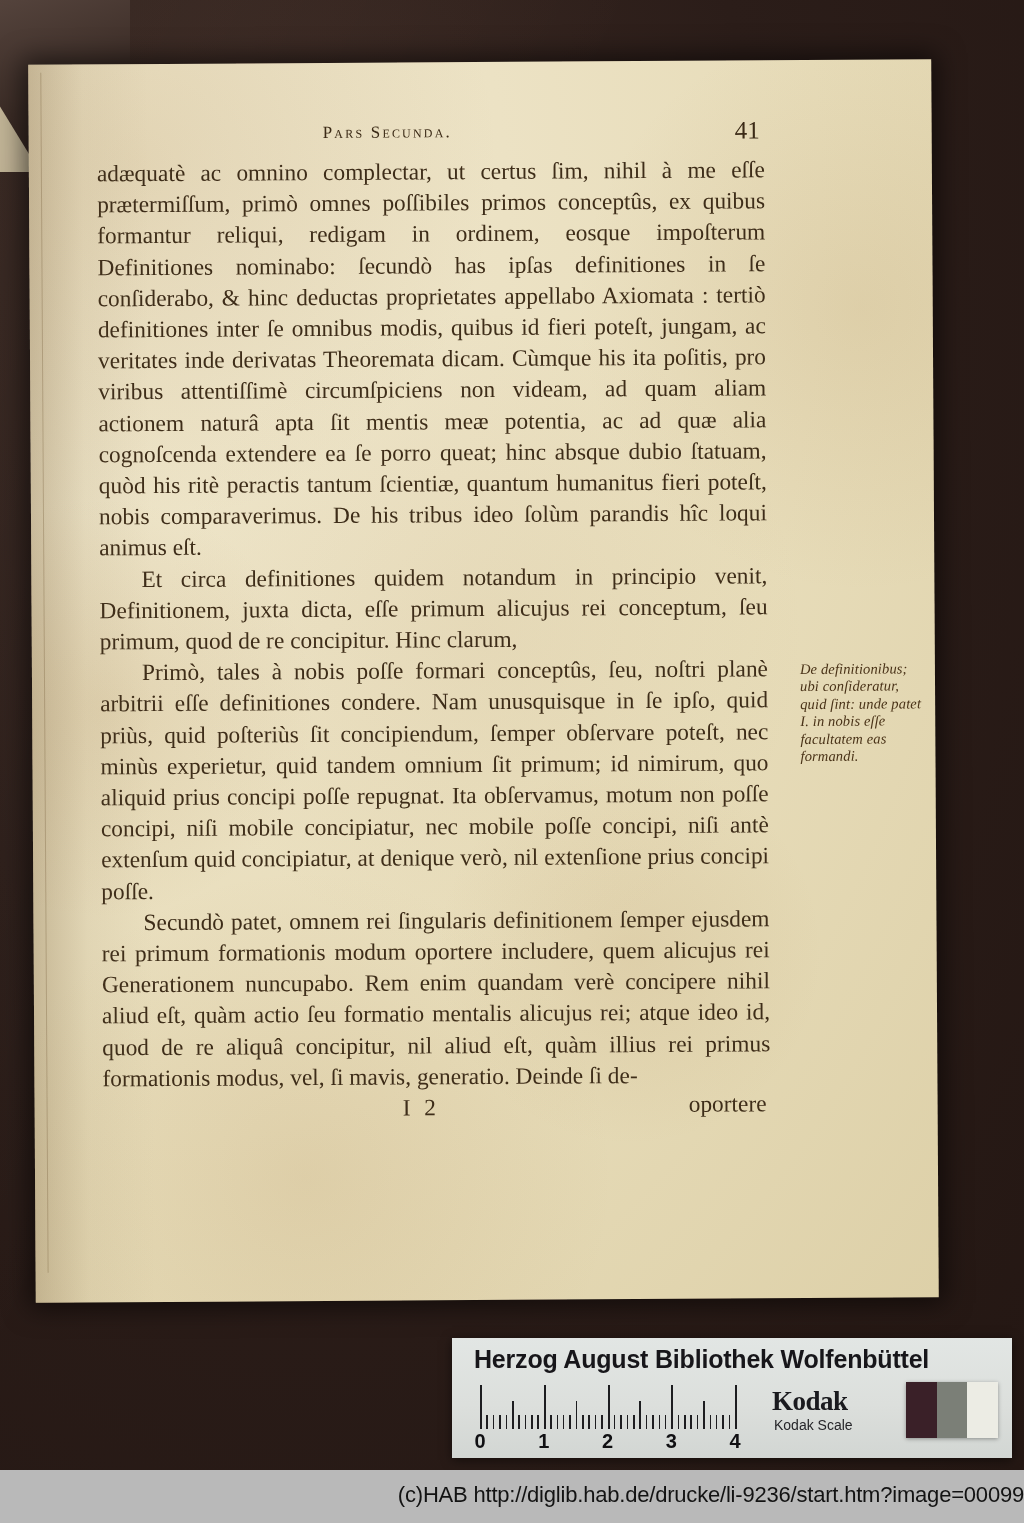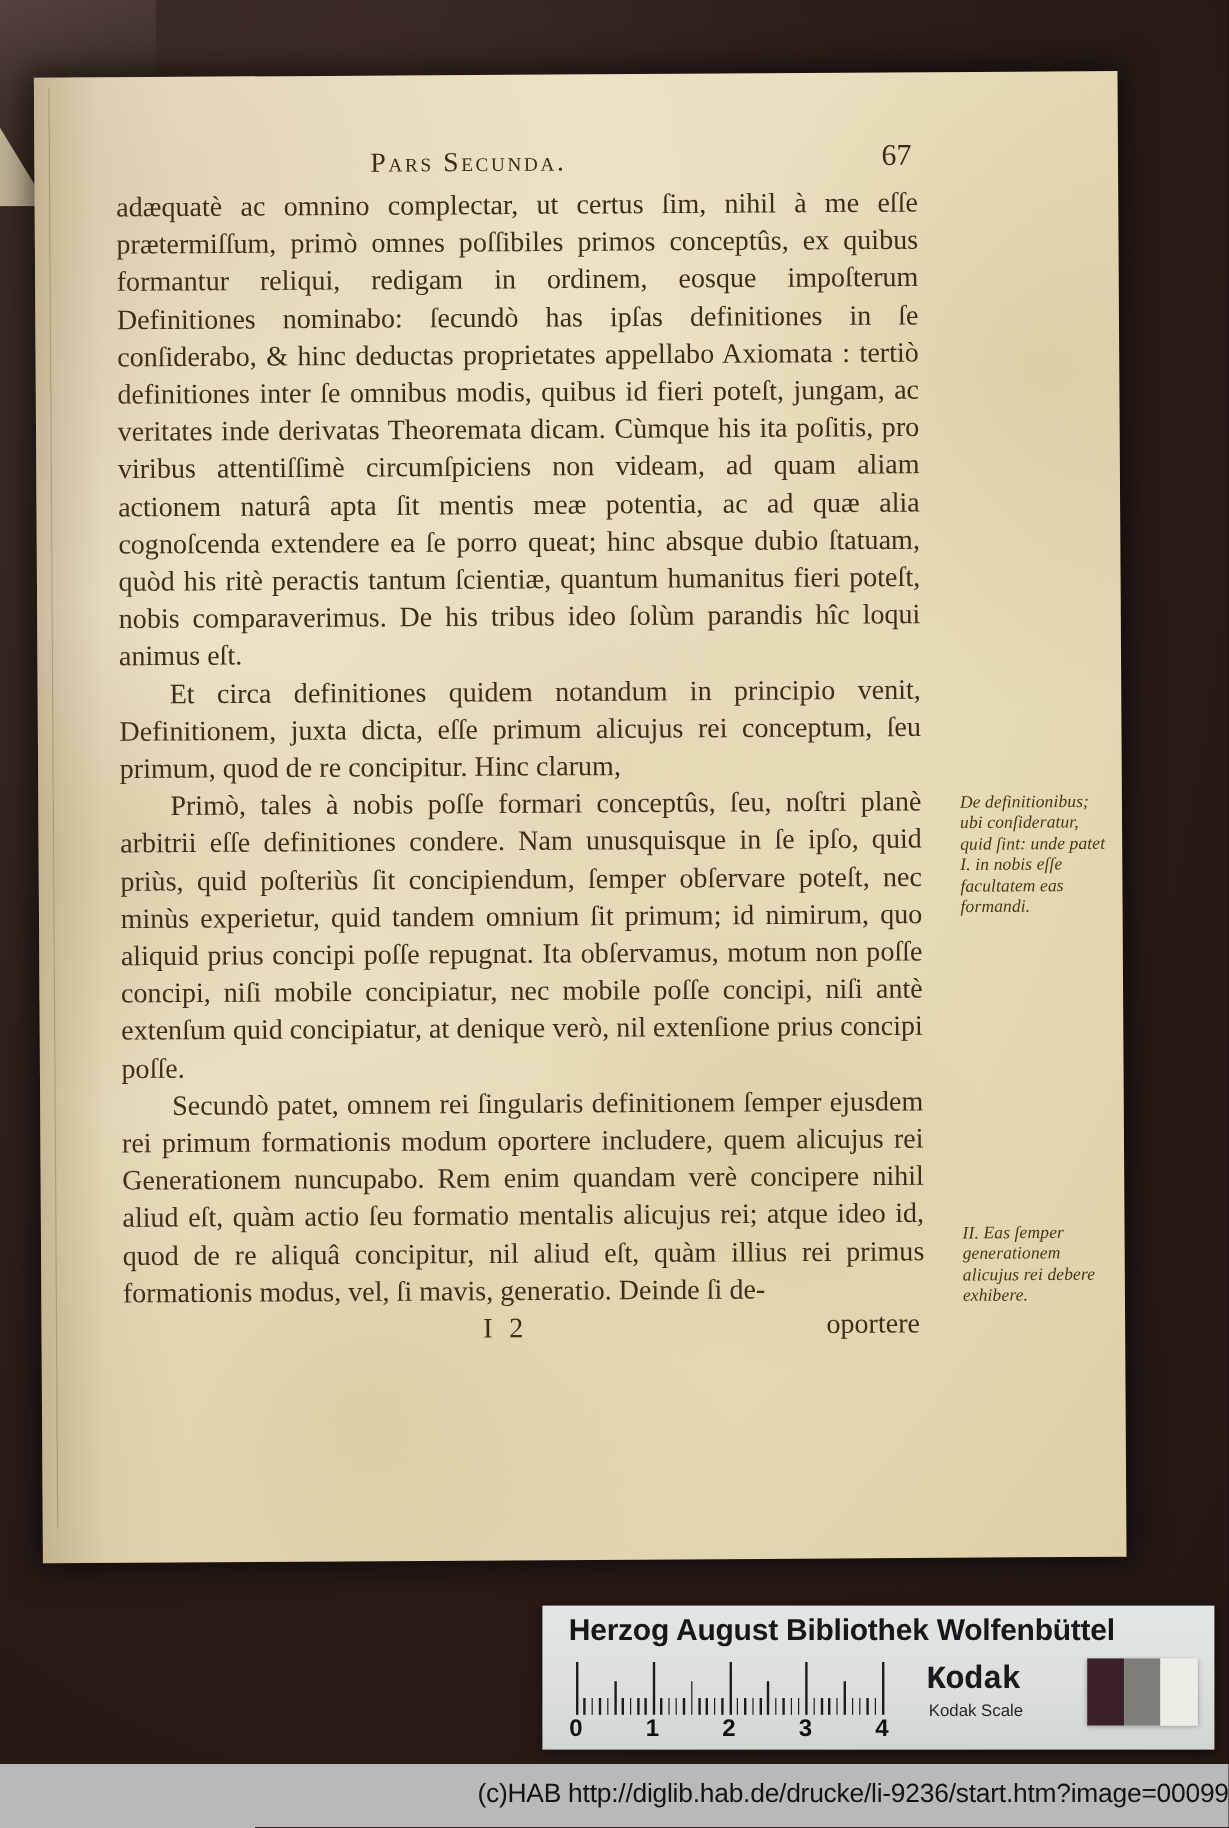--- a/index.html
+++ b/index.html
@@ -99,22 +99,22 @@
   }
 
   .running-head {
     position: relative;
     height: 34px;
     width: 660px;
     margin-left: 6px;
   }
   .rh-title {
     position: absolute;
-    left: 206px; top: 0;
-    font-size: 23px;
+    left: 220px; top: 0;
+    font-size: 17px;
     letter-spacing: 2.2px;
     color: #3b2a16;
     font-variant: small-caps;
   }
   .page-no {
     position: absolute;
     left: 632px; top: -4px;
     font-size: 25px;
     color: #3b2a16;
   }
@@ -206,21 +206,21 @@
     transform: translateX(-50%);
   }
   .kodak-wrap {
     position: absolute;
     left: 320px; top: 46px;
     width: 226px; height: 66px;
   }
   .kodak-word {
     position: absolute;
     left: 0; top: 2px;
-    font-family: Liberation Mono, monospace;
+    font-family: Liberation Serif, serif;
     font-weight: bold;
     font-size: 27px;
     color: #1a1a1e;
     letter-spacing: -0.5px;
   }
   .kodak-sub {
     position: absolute;
     left: 2px; top: 33px;
     font-family: "Liberation Sans", sans-serif;
     font-size: 14px;
@@ -261,37 +261,36 @@
   <div class="board-sheen"></div>
   <div class="spine-wedge"></div>
 
   <div class="leaf">
     <div class="gutter-line"></div>
 
     <div class="textblock">
 
       <div class="running-head">
         <div class="rh-title">Pars Secunda.</div>
-        <div class="page-no">67</div>
+        <div class="page-no">41</div>
       </div>
 
       <div class="column">
         <p class="para">adæquatè ac omnino complectar, ut certus ſim, nihil à me eſſe prætermiſſum, primò omnes poſſibiles primos conceptûs, ex quibus formantur reliqui, redigam in ordinem, eosque impoſterum Definitiones nominabo: ſecundò has ipſas definitiones in ſe conſiderabo, &amp; hinc deductas proprietates appellabo Axiomata : tertiò definitiones inter ſe omnibus modis, quibus id fieri poteſt, jungam, ac veritates inde derivatas Theoremata dicam.    Cùmque his ita poſitis, pro viribus attentiſſimè circumſpiciens non videam, ad quam aliam actionem naturâ apta ſit mentis meæ potentia, ac ad quæ alia cognoſcenda extendere ea ſe porro queat; hinc absque dubio ſtatuam, quòd his ritè peractis tantum ſcientiæ, quantum humanitus fieri poteſt, nobis comparaverimus.    De his tribus ideo ſolùm parandis hîc loqui animus eſt.</p>
         <p class="para indent">Et circa definitiones quidem notandum in principio venit, Definitionem, juxta dicta, eſſe primum alicujus rei conceptum, ſeu primum, quod de re concipitur.   Hinc clarum,</p>
         <p class="para indent">Primò, tales à nobis poſſe formari conceptûs, ſeu, noſtri planè arbitrii eſſe definitiones condere.   Nam unusquisque in ſe ipſo, quid priùs, quid poſteriùs ſit concipiendum, ſemper obſervare poteſt, nec minùs experietur, quid tandem omnium ſit primum; id nimirum, quo aliquid prius concipi poſſe repugnat.   Ita obſervamus, motum non poſſe concipi, niſi mobile concipiatur, nec mobile poſſe concipi, niſi antè extenſum quid concipiatur, at denique verò, nil extenſione prius concipi poſſe.</p>
         <p class="para indent">Secundò patet, omnem rei ſingularis definitionem ſemper ejusdem rei primum formationis modum oportere includere, quem alicujus rei Generationem nuncupabo.   Rem enim quandam verè concipere nihil aliud eſt, quàm actio ſeu formatio mentalis alicujus rei; atque ideo id, quod de re aliquâ concipitur, nil aliud eſt, quàm illius rei primus formationis modus, vel, ſi mavis, generatio.   Deinde ſi de-</p>
 
         <div class="sig-line">
           <span class="sig">I 2</span>
           <span class="catchword">oportere</span>
         </div>
       </div>
 
       <div class="margin-note" id="note1">De definitionibus; ubi conſideratur, quid ſint: unde patet I. in nobis eſſe facultatem eas formandi.</div>
-      <div class="margin-note" id="note2">II. Eas ſemper generationem alicujus rei debere exhibere.</div>
 
     </div>
   </div>
 
   <div class="label-card">
     <div class="label-title">Herzog August Bibliothek Wolfenbüttel</div>
 
     <div class="ruler" id="ruler">
         <div class="tick" style="width: 2.2px; height: 44px; left: 10px;"></div>
         <div class="tick" style="height: 14px; left: 16.375px;"></div>

